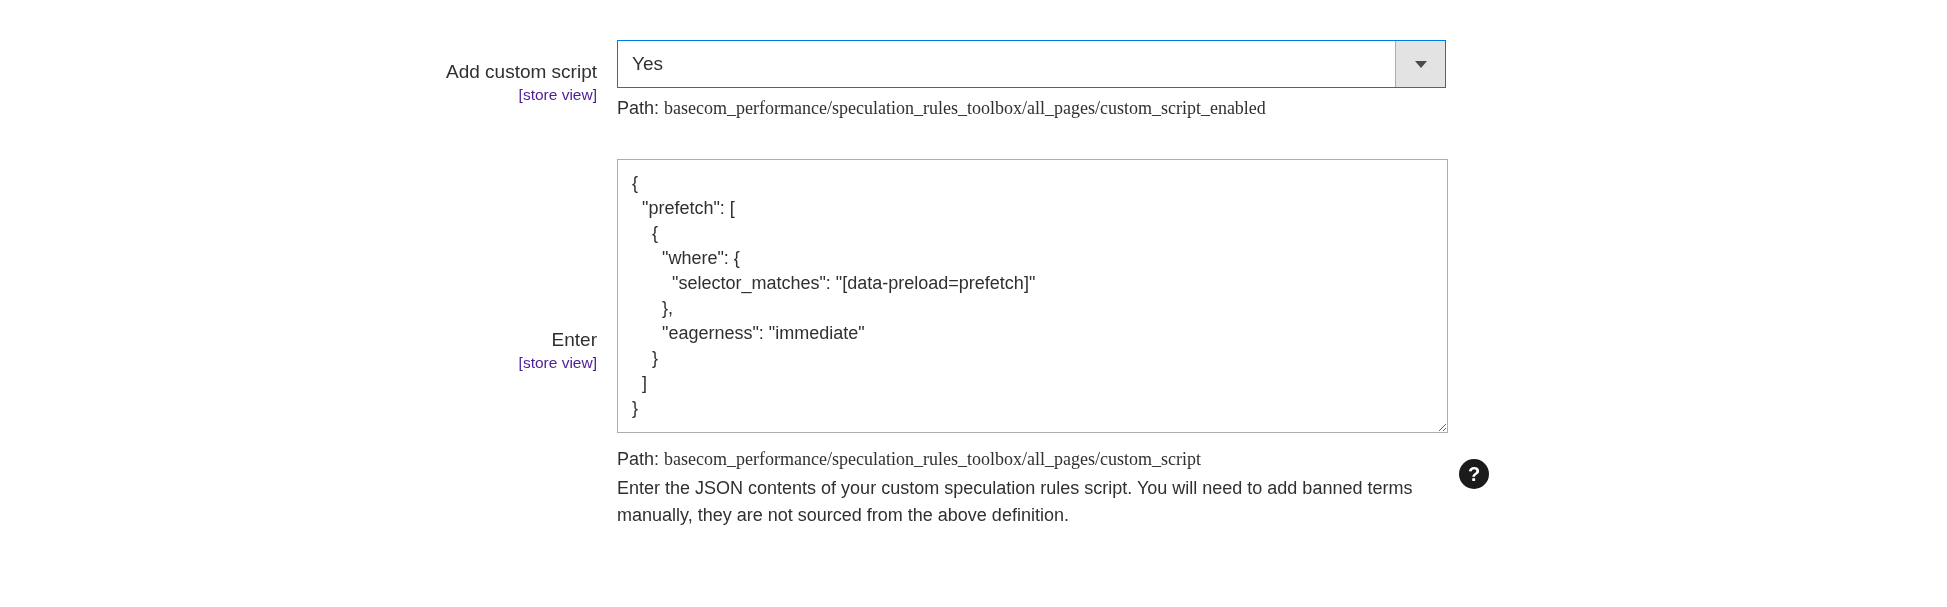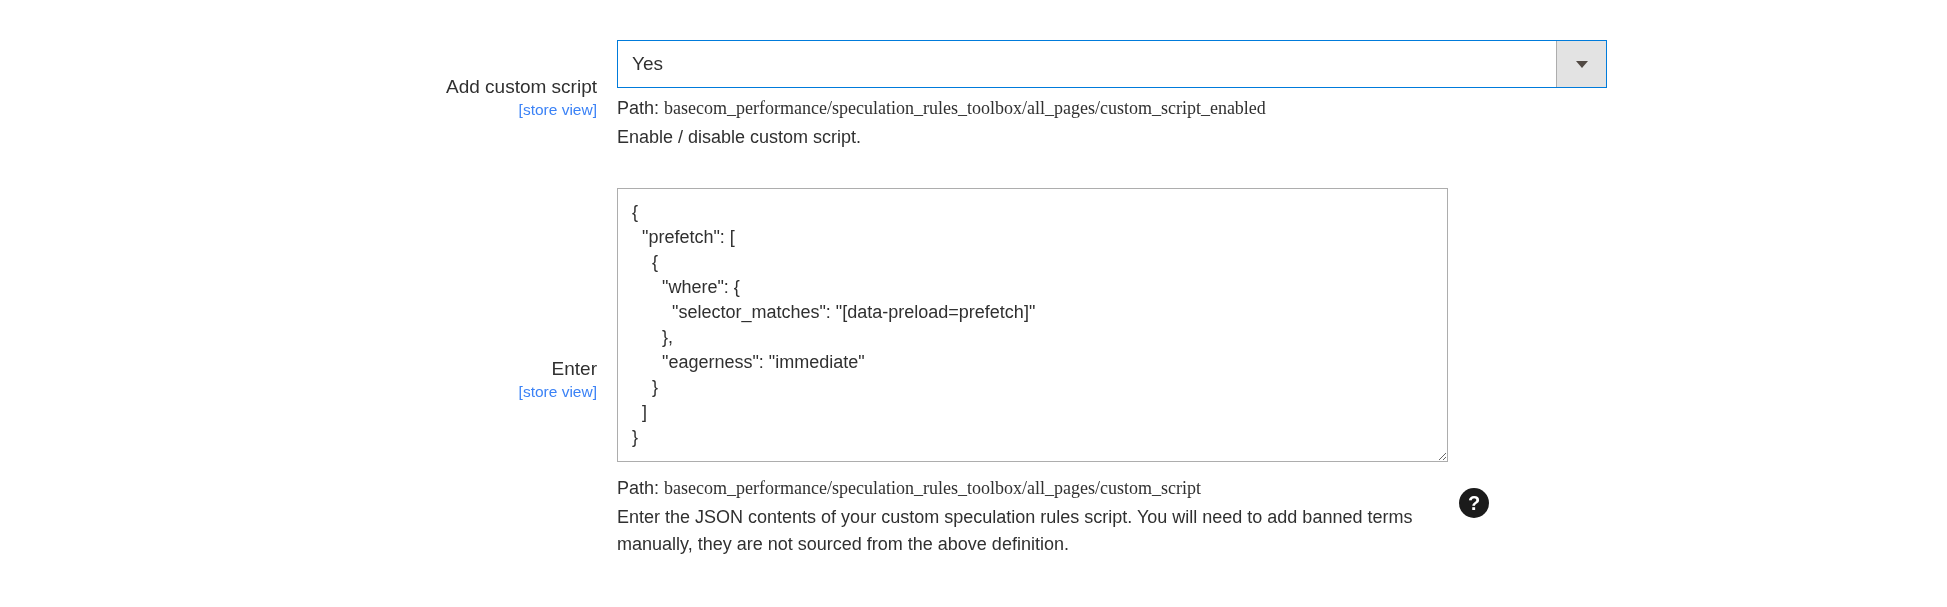--- a/index.html
+++ b/index.html
@@ -29,33 +29,33 @@
     display: block;
     font-size: 19px;
     line-height: 22px;
     color: #303030;
   }
   .scope {
     display: block;
     font-size: 15.5px;
     line-height: 18px;
     margin-top: 3px;
-    color: #3b82f6;
+    color: #4c1d95;
   }
 
   .value-col {
     margin-left: 20px;
     width: 860px;
     position: relative;
   }
 
   
   .select {
     position: relative;
-    width: 990px;
+    width: 829px;
     height: 48px;
     border: 1px solid #007bdb;
     background: #ffffff;
     cursor: pointer;
   }
   .select-text {
     display: block;
     padding-left: 14px;
     font-size: 19px;
     line-height: 46px;
@@ -153,21 +153,20 @@
       <div class="select">
         <span class="select-text">Yes</span>
         <span class="select-arrow-btn">
           <i class="caret"></i>
         </span>
       </div>
       <p class="path">
         <span>Path:</span>
         <code class="path-code">basecom_performance/speculation_rules_toolbox/all_pages/custom_script_enabled</code>
       </p>
-      <p class="comment">Enable / disable custom script.</p>
     </div>
   </div>
 
   <div class="field-row row-script">
     <div class="label-col">
       <label class="field-label">Enter</label>
       <span class="scope">[store view]</span>
     </div>
     <div class="value-col">
       <textarea class="script-area" spellcheck="false" style="">{

